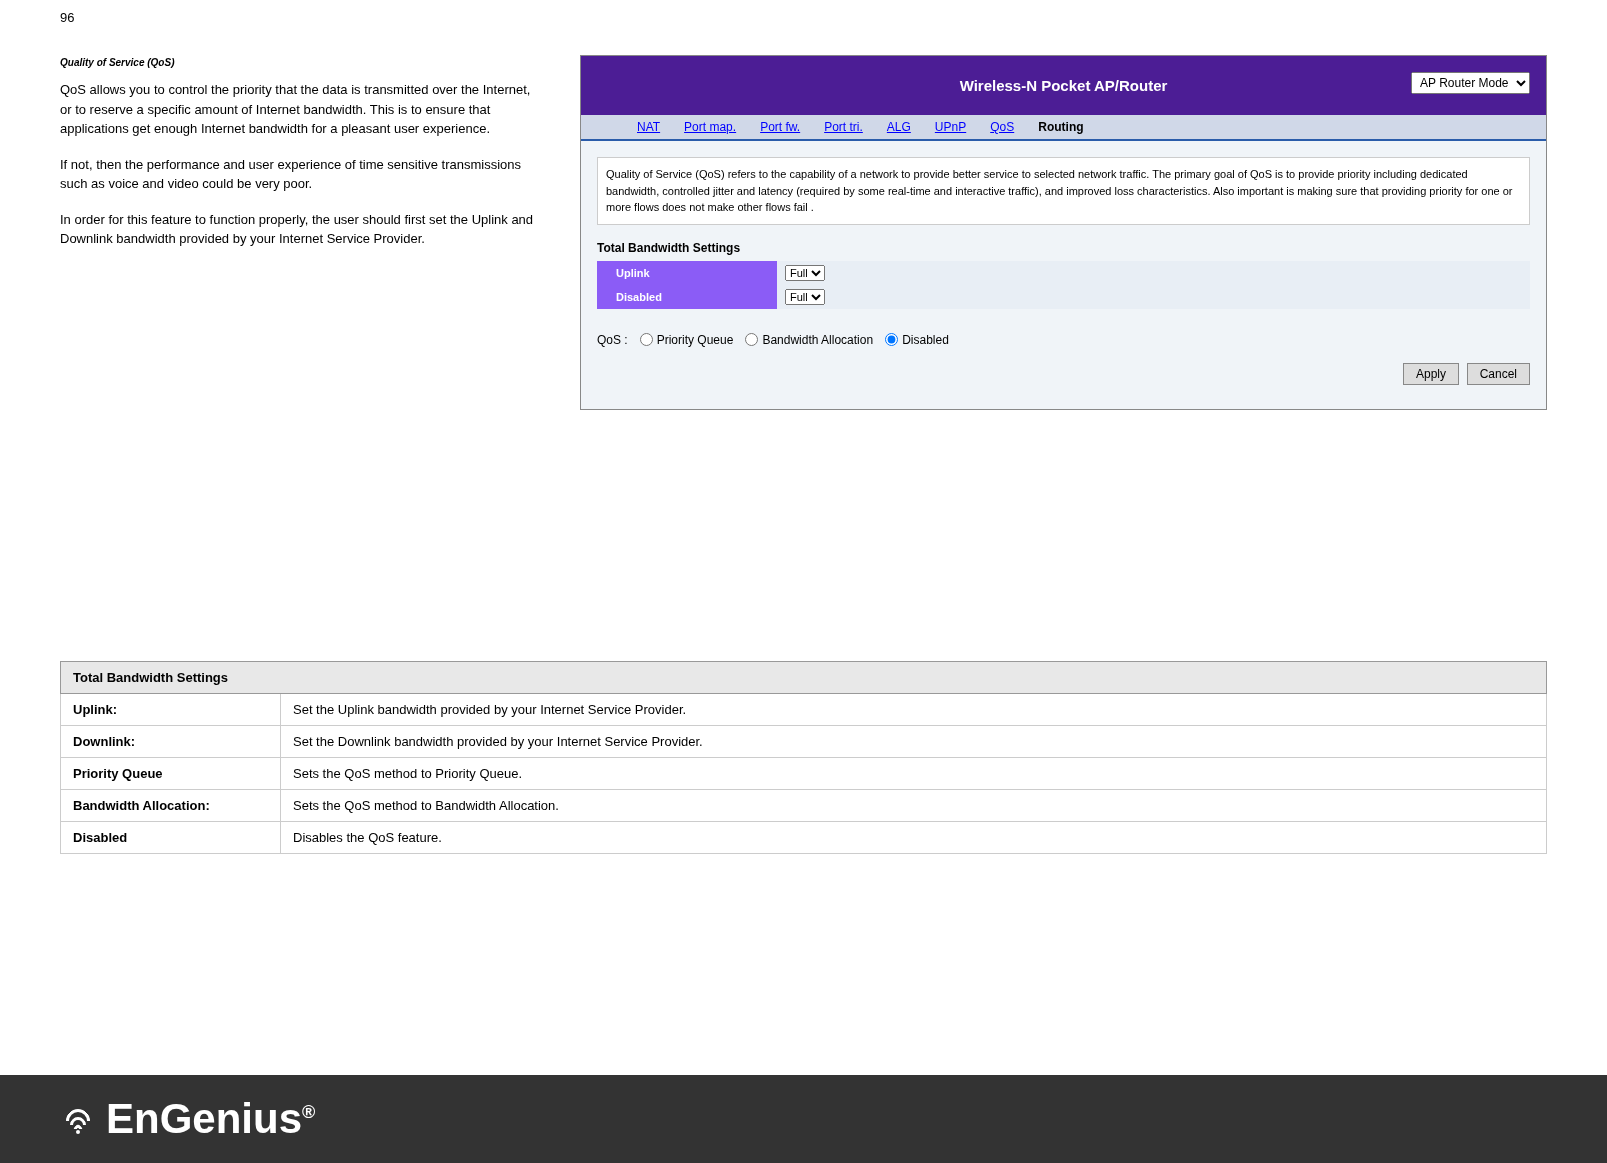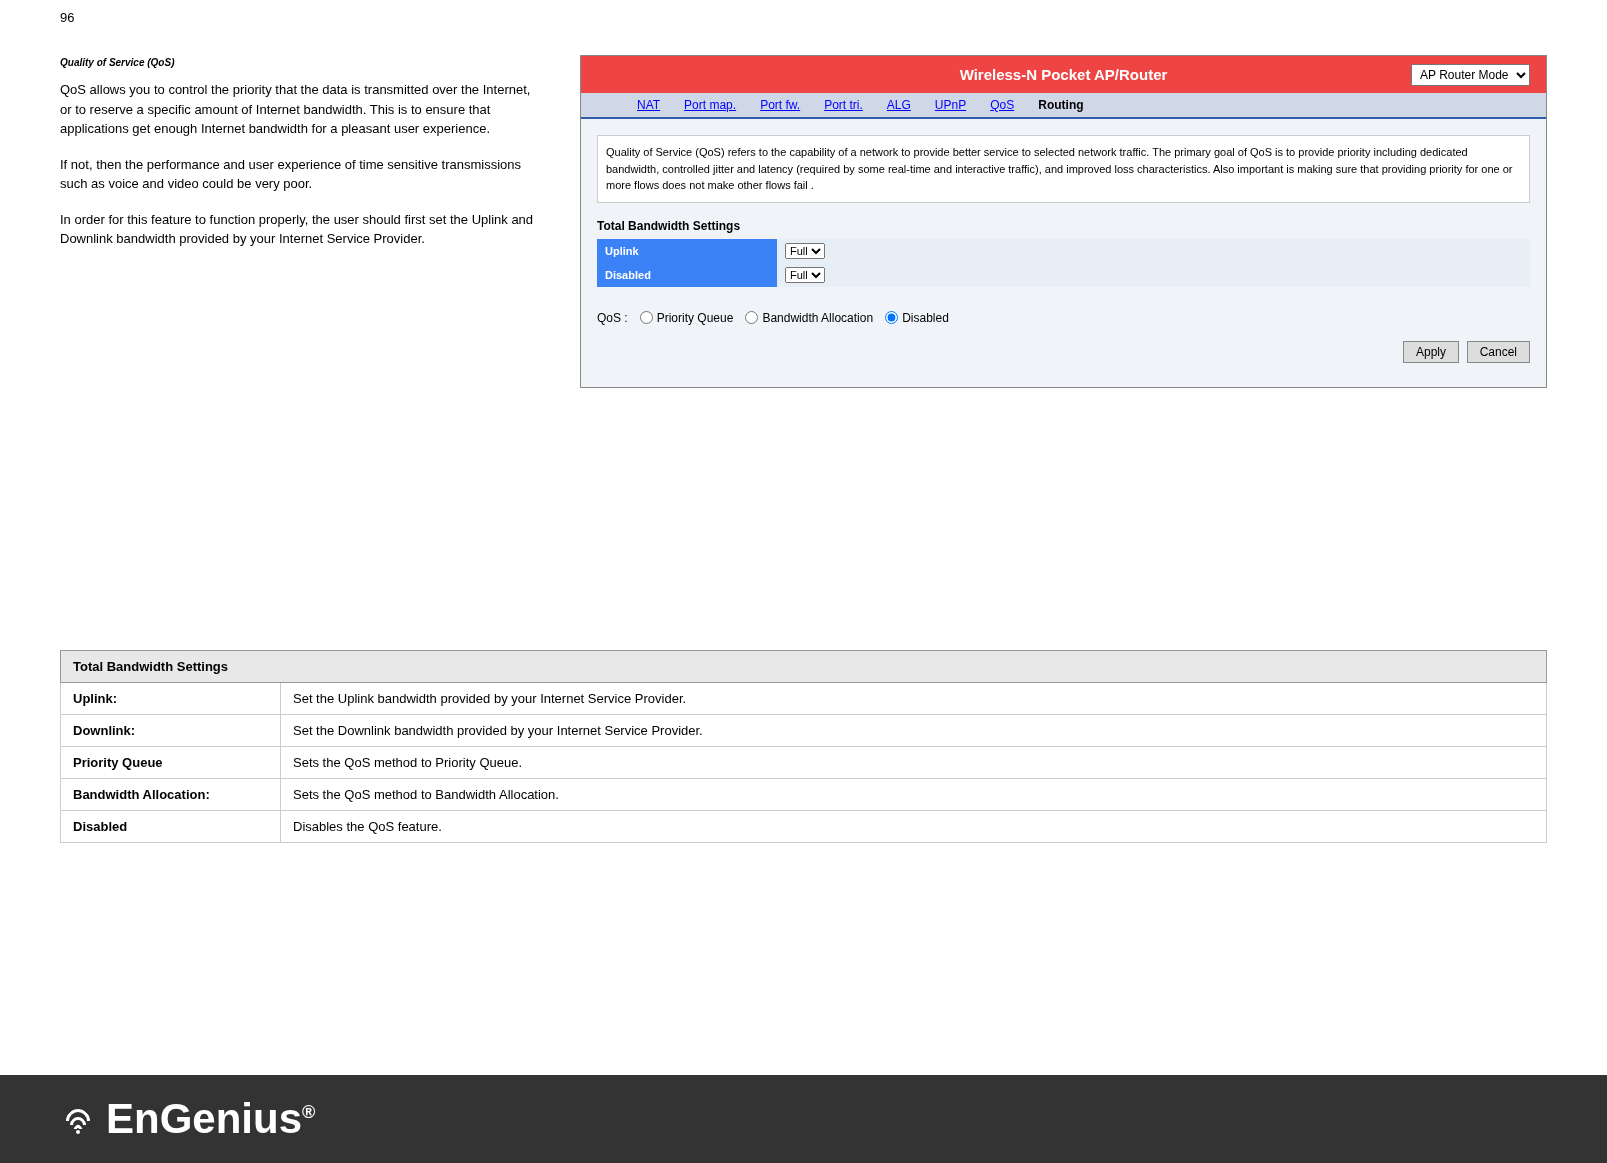--- a/index.html
+++ b/index.html
@@ -47,28 +47,28 @@
     .right-column {
       flex: 1;
     }
 
     .router-panel {
       border: 1px solid #888;
       background: #fff;
     }
 
     .router-header {
-      background: #ef4444;
+      background: #4c1d95;
       color: #fff;
       text-align: center;
       font-size: 15px;
       font-weight: bold;
-      padding: 10px 16px;
-      display: flex;
-      align-items: center;
+      padding: 21px 16px;
+      display: flex;
+      align-items: flex-end;
       justify-content: center;
       position: relative;
     }
 
     .router-header .mode-select {
       position: absolute;
       right: 16px;
       font-size: 12px;
       color: #000;
     }
@@ -126,25 +126,25 @@
       font-weight: bold;
       margin-bottom: 6px;
     }
 
     .bandwidth-table {
       width: 100%;
       border-collapse: collapse;
     }
 
     .bandwidth-table tr td:first-child {
-      background: #3b82f6;
+      background: #8b5cf6;
       color: #fff;
       font-size: 11px;
       font-weight: bold;
-      padding: 4px 8px;
+      padding: 4px 19px;
       width: 180px;
     }
 
     .bandwidth-table tr td:last-child {
       background: #e8eef5;
       padding: 4px 8px;
       font-size: 11px;
     }
 
     .bandwidth-table tr td select {

